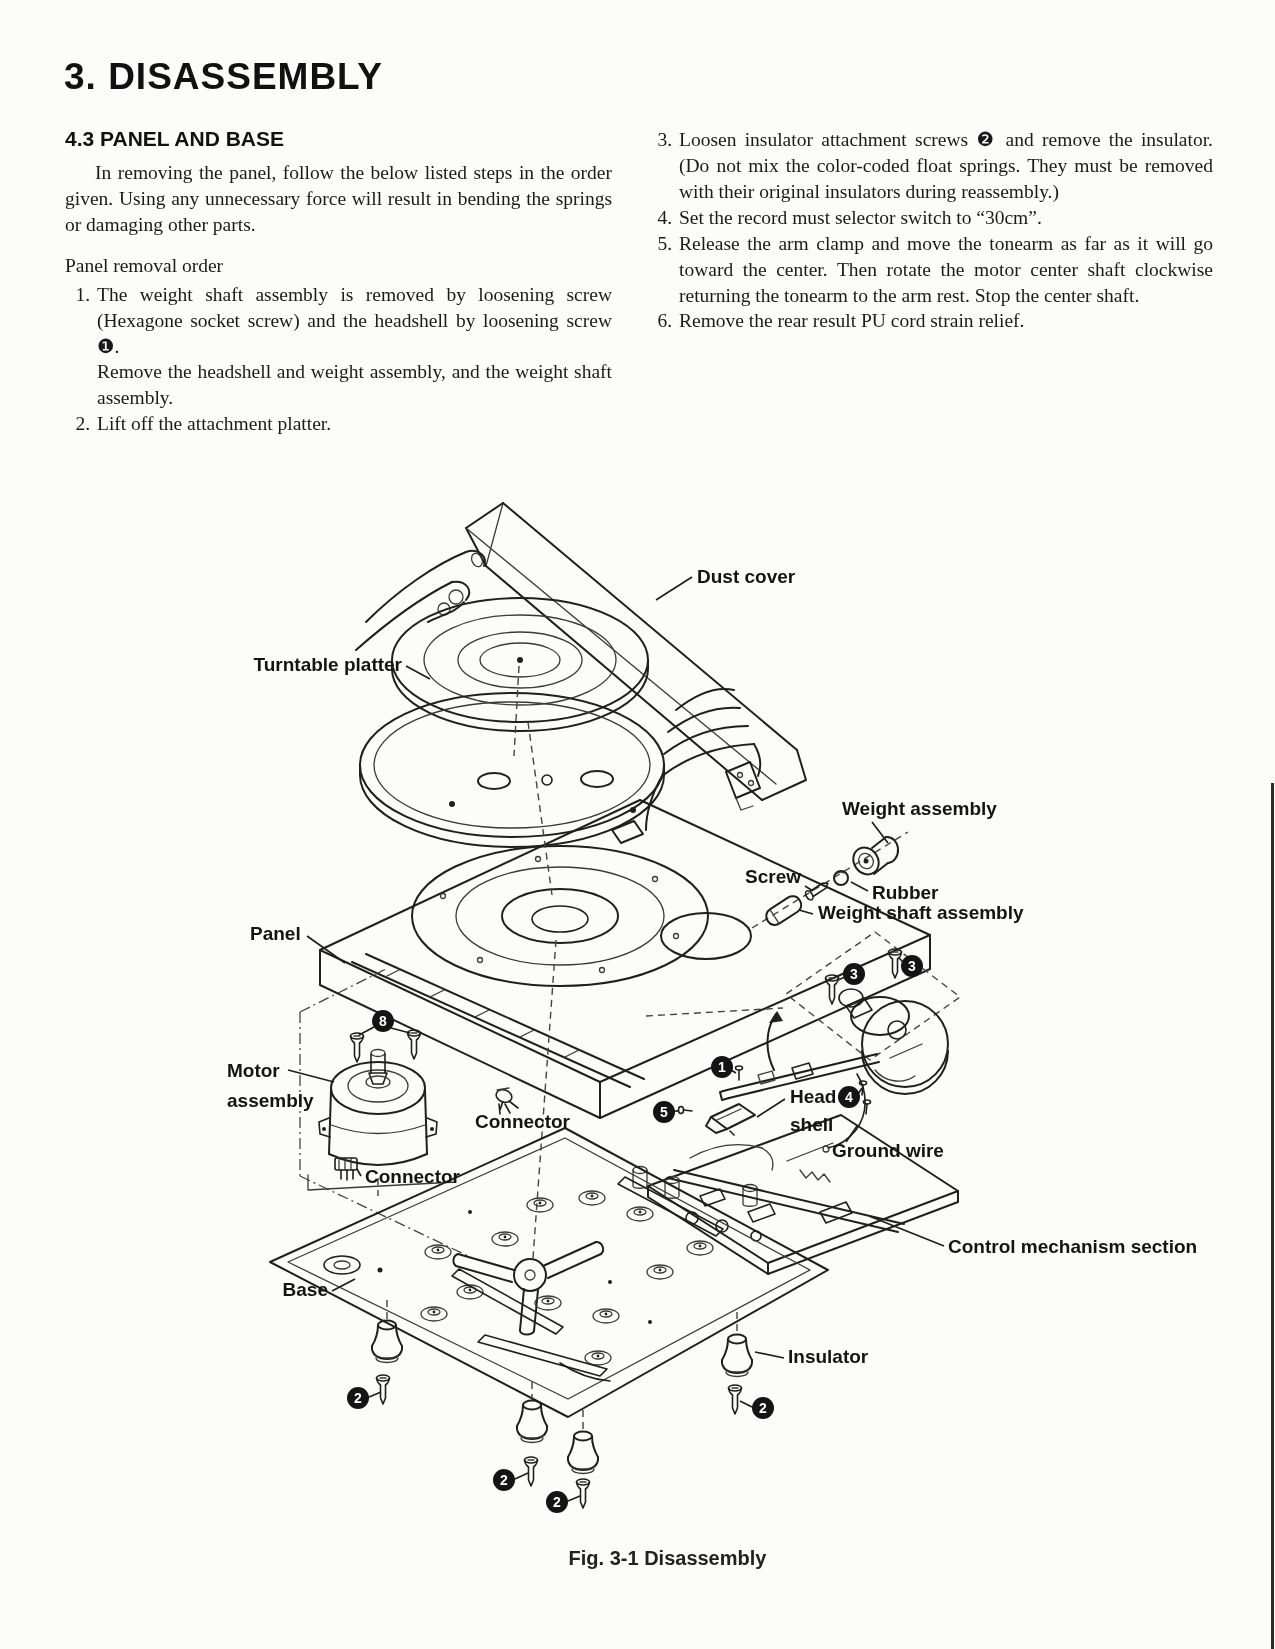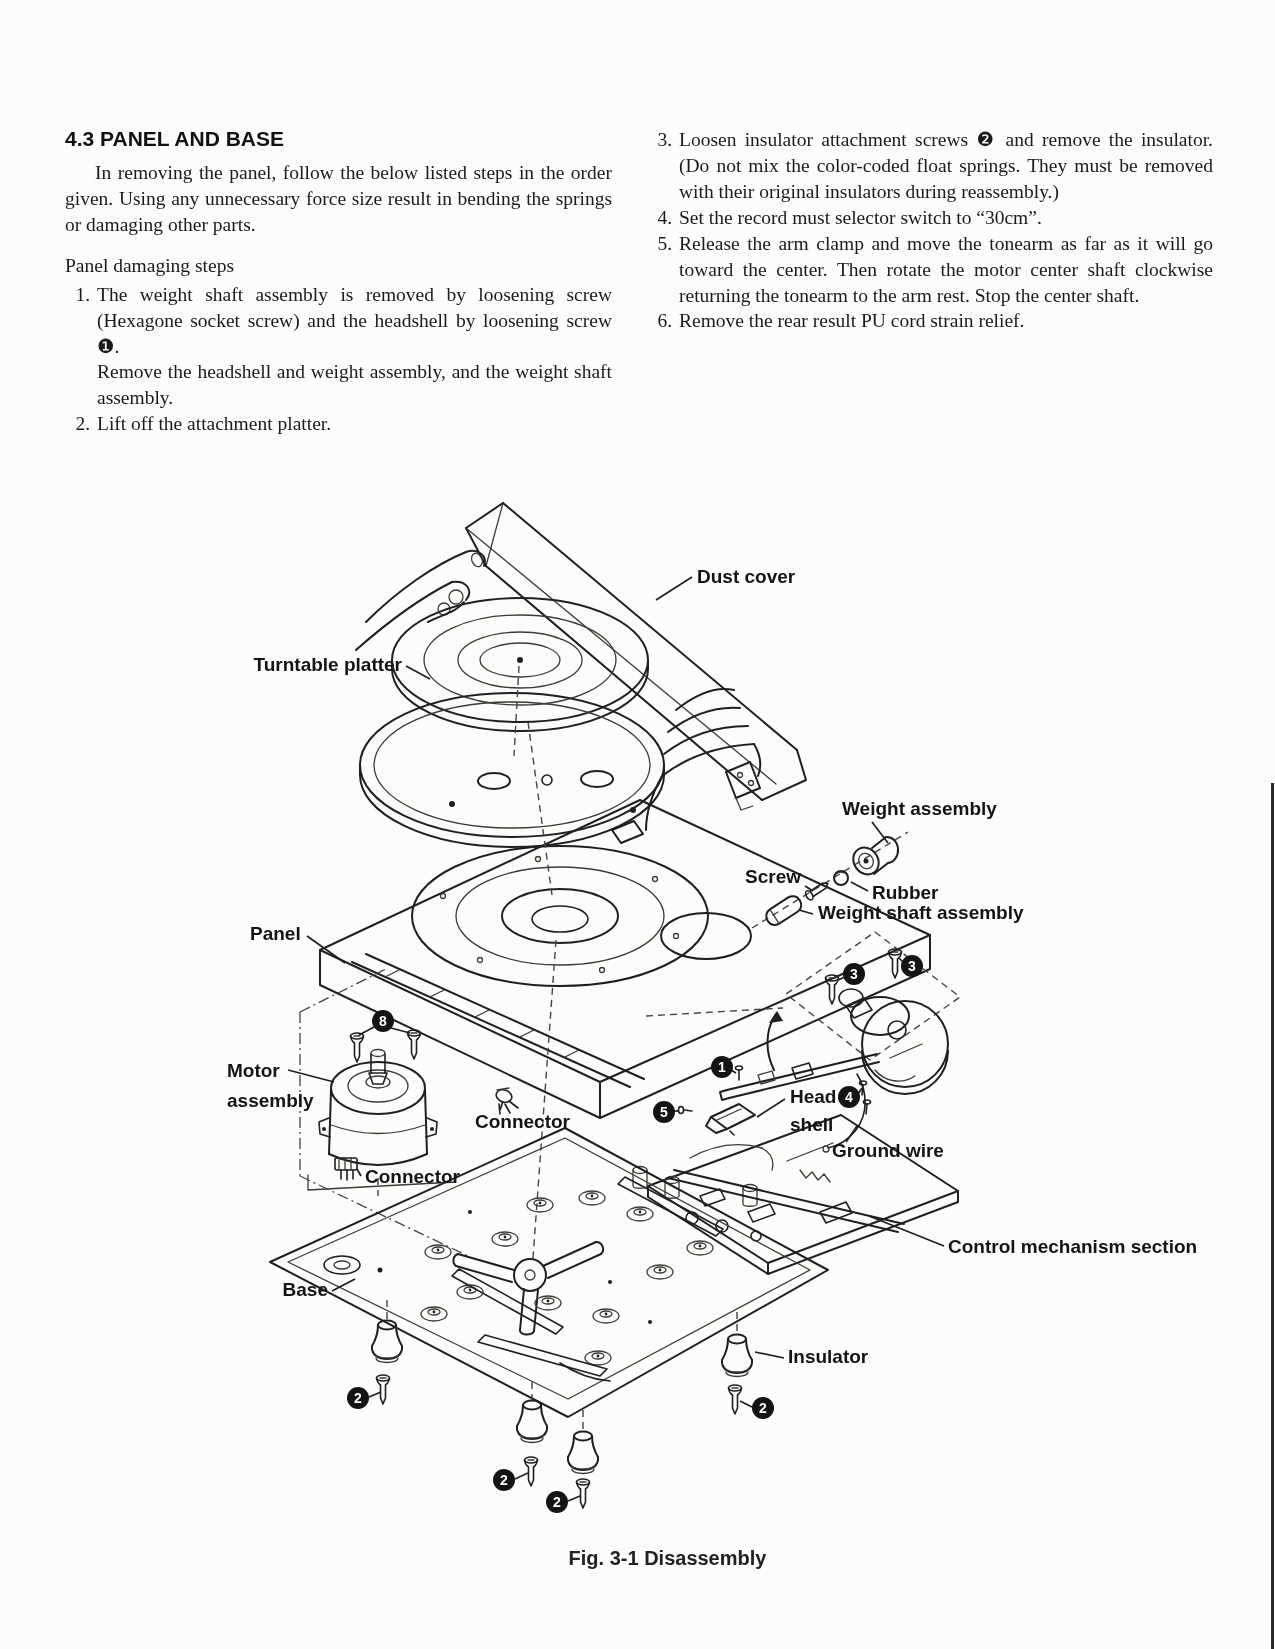--- a/index.html
+++ b/index.html
@@ -31,25 +31,26 @@
   .leader{fill:none;stroke:#1f1f1f;stroke-width:1.7;}
   .badge-c{fill:#141414;stroke:none;}
   .badge-t{font:700 14px "Liberation Sans",sans-serif;fill:#ffffff;text-anchor:middle;}
   .fill-dot{fill:#1f1f1f;stroke:none;}
 </style>
 </head>
 <body>
 
 <div class="page">
 
+  <h1 class="title">3. DISASSEMBLY</h1>
 
   <div class="col col-left">
     <h2 class="sec-head">4.3  PANEL AND BASE</h2>
-    <p class="intro">In removing the panel, follow the below listed steps in the order given.  Using any unnecessary force size result in bending the springs or damaging other parts.</p>
-    <p class="steps-head">Panel damaging steps</p>
+    <p class="intro">In removing the panel, follow the below listed steps in the order given.  Using any unnecessary force will result in bending the springs or damaging other parts.</p>
+    <p class="steps-head">Panel removal order</p>
     <div class="step">
       <span class="num">1.</span>
       <div class="body">
         <p>The weight shaft assembly is removed by loosening screw (Hexagone socket screw) and the headshell by loosening screw ❶.</p>
         <p>Remove the headshell and weight assembly, and the weight shaft assembly.</p>
       </div>
     </div>
     <div class="step">
       <span class="num">2.</span>
       <div class="body">

